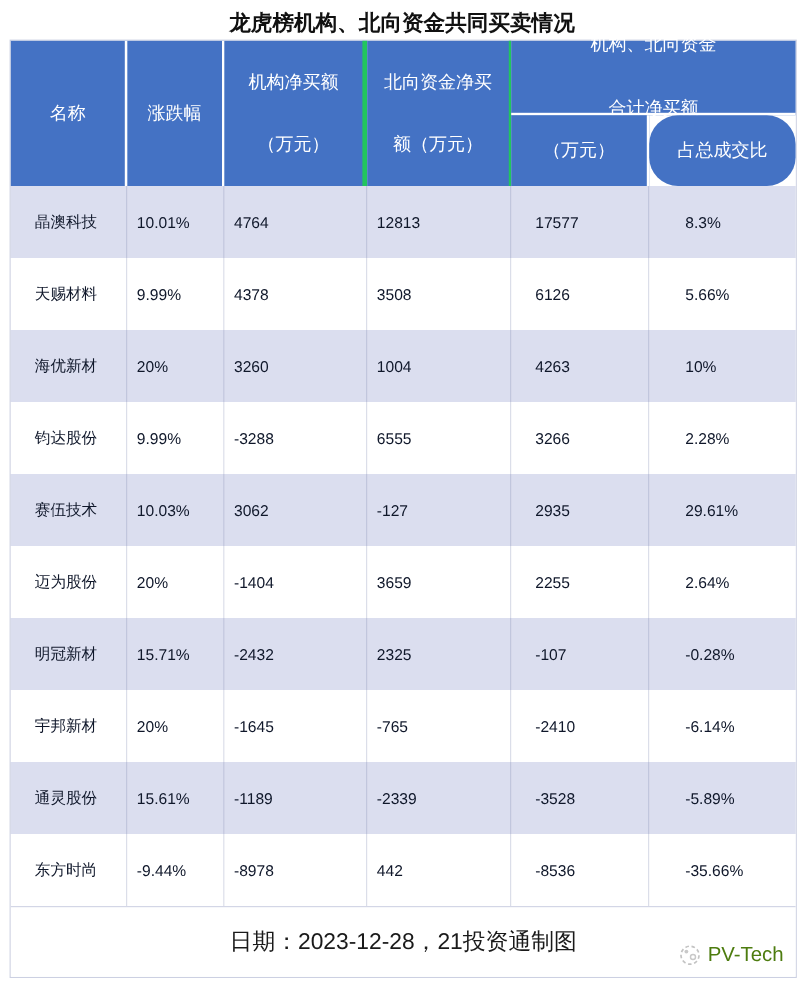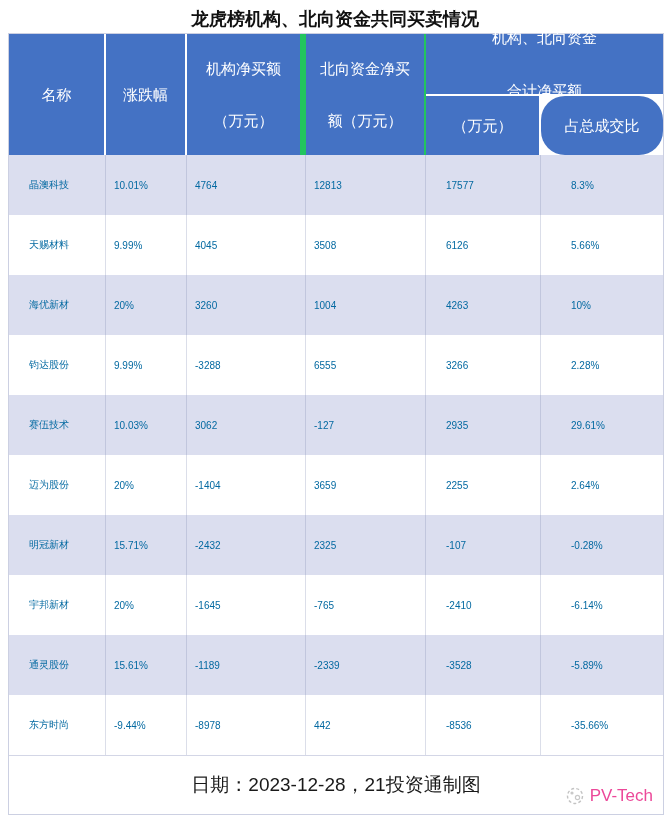--- a/index.html
+++ b/index.html
@@ -11,42 +11,42 @@
   .table{position:absolute;top:33px;left:8px;width:654px;
          border:1px solid #ccd0e2;box-sizing:content-box;background:#fff;}
   
   .thead{display:grid;grid-template-columns:97px 81px 119px 120px 115px 122px;
          grid-template-rows:62px 59px;background:#fff;}
   .th{background:#4472c4;color:#fff;font-size:15px;line-height:1.55;
       display:flex;flex-direction:column;align-items:center;justify-content:center;
       text-align:center;box-sizing:border-box;gap:29px;}
   .th.c1{grid-column:1;grid-row:1/3;border-right:2px solid #fff;}
   .th.c2{grid-column:2;grid-row:1/3;border-right:2px solid #fff;}
-  .th.c3{grid-column:3;grid-row:1/3;border-right:6px solid #22c55e;}
+  .th.c3{grid-column:3;grid-row:1/3;border-right:4px solid #22c55e;}
   .th.c4{grid-column:4;grid-row:1/3;border-right:2px solid #22c55e;}
   .th.merged{grid-column:5/7;grid-row:1;border-bottom:2px solid #fff;}
   .th.c5sub{grid-column:5;grid-row:2;border-right:2px solid #fff;}
   .th.c6sub{grid-column:6;grid-row:2;border-radius:24px;}
   
   .tr{display:grid;grid-template-columns:97px 81px 119px 120px 115px 122px;
       height:60px;background:#ffffff;}
   .tr.alt{background:#dbdeef;}
-  .td{display:flex;align-items:center;font-size:10px;color:#0369a1;
+  .td{display:flex;align-items:center;font-size:13px;color:#0f172a;
       box-sizing:border-box;padding-left:8px;
       border-right:1px solid rgba(125,135,175,0.28);}
   .td:last-child{border-right:none;}
   .td.c1{padding-left:20px;}
   .td.c5{padding-left:20px;}
   .td.c6{padding-left:30px;}
   
   .tfoot{position:relative;height:58px;border-top:1px solid #d3d6e6;background:#fff;
          display:flex;align-items:center;justify-content:center;}
   .date-note{font-size:19px;color:#1a1a1a;}
   .watermark{position:absolute;right:10px;bottom:8px;display:flex;
-             gap:5px;color:#ec4899;font-size:17px;}
+             gap:5px;color:#4d7c0f;font-size:17px;}
   .wm-icon{width:20px;height:20px;display:block;}
 </style>
 </head>
 <body>
 
 <div class="page">
   <div class="title">龙虎榜机构、北向资金共同买卖情况</div>
 
   <div class="table">
 
@@ -73,21 +73,21 @@
       <div class="td c1">晶澳科技</div>
       <div class="td c2">10.01%</div>
       <div class="td c3">4764</div>
       <div class="td c4">12813</div>
       <div class="td c5">17577</div>
       <div class="td c6">8.3%</div>
     </div>
     <div class="tr">
       <div class="td c1">天赐材料</div>
       <div class="td c2">9.99%</div>
-      <div class="td c3">4045</div>
+      <div class="td c3">4378</div>
       <div class="td c4">3508</div>
       <div class="td c5">6126</div>
       <div class="td c6">5.66%</div>
     </div>
     <div class="tr alt">
       <div class="td c1">海优新材</div>
       <div class="td c2">20%</div>
       <div class="td c3">3260</div>
       <div class="td c4">1004</div>
       <div class="td c5">4263</div>

